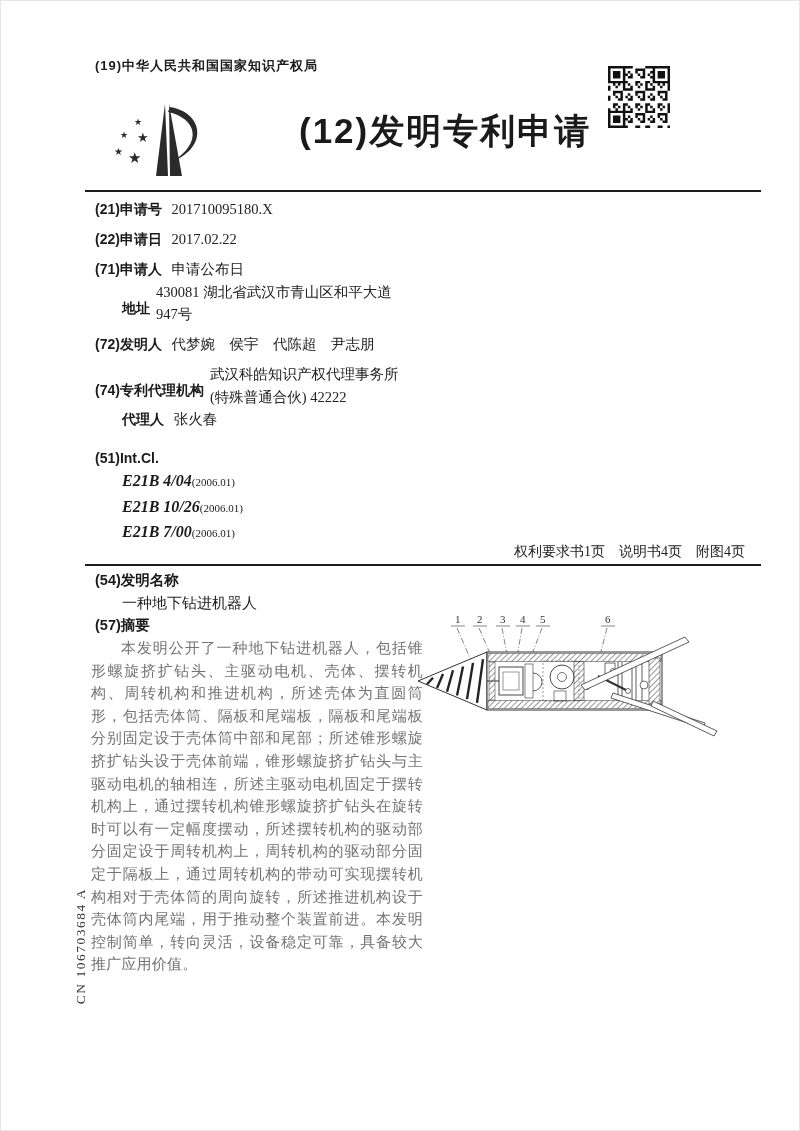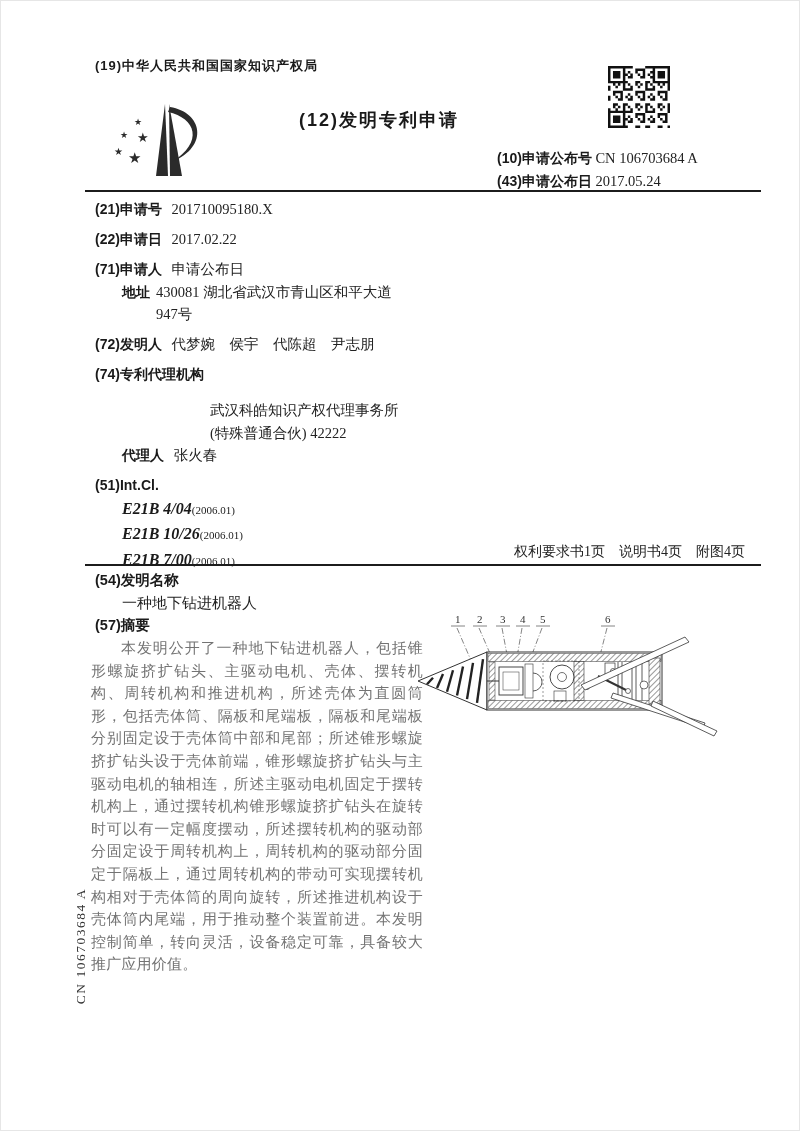--- a/index.html
+++ b/index.html
@@ -5,40 +5,40 @@
   * { margin:0; padding:0; box-sizing:border-box; }
   html,body { background:#888; }
   .page {
     position:relative; width:800px; height:1131px; margin:0 auto;
     background:#fff; overflow:hidden; color:#1a1a1a;
     font-family:"Liberation Serif","DejaVu Serif",serif;
     box-shadow: inset 0 0 0 1px #e6e6e6;
   }
   .hei { font-family:"Liberation Sans","DejaVu Sans",sans-serif; font-weight:700; }
   .office-line { position:absolute; left:95px; top:57px; font-size:13px; letter-spacing:1px; }
-  .doc-type { position:absolute; left:299px; top:108px; font-size:18px; letter-spacing:2px; }
+  .doc-type { position:absolute; left:299px; top:108px; font-size:35px; letter-spacing:2px; }
   .logo-box { position:absolute; left:110px; top:98px; width:118px; height:88px; }
   .qr-box { position:absolute; left:608px; top:66px; width:62px; height:62px; }
   .pub-block { position:absolute; left:497px; top:147px; width:265px; font-size:14px; line-height:22px; }
   .pub-row { white-space:nowrap; }
   .pub-row .lab { font-size:14px; }
   .pub-row .val { font-size:14.5px; color:#222; }
   .rule { position:absolute; left:85px; width:676px; height:0; border-top:2.4px solid #1c1c1c; }
   .rule1 { top:190px; }
   .rule2 { top:564px; }
   .biblio { position:absolute; left:95px; top:198px; width:425px; font-size:14.5px; }
   .b-row { margin-bottom:7.5px; line-height:22.5px; }
-  .b-row .lab { font-size:14px; margin-right:6px; }
+  .b-row .lab { font-size:14px; margin-right:6px;margin-top:16px; }
   .b-row .val { color:#222; }
   .sub-ind { padding-left:27px; }
   .hang { display:flex; }
   .hang .lab { flex:0 0 auto; }
   .hang .val { flex:0 0 auto; }
   .addr-val { width:252px; }
-  .agency-val { width:196px;margin-top:36px; }
+  .agency-val { width:196px; }
   .intcl-row { padding-left:27px; line-height:23.5px; }
   .intcl-row .code { font-style:italic; font-weight:700; font-size:16px; }
   .intcl-row .ver { font-size:11px; color:#222; }
   .pages-info { position:absolute; right:55px; top:543px; font-size:14px; color:#222; }
   .s54 { position:absolute; left:95px; top:571px; font-size:14.5px; }
   .title-value { position:absolute; left:122px; top:594px; font-size:15px; color:#222; }
   .s57 { position:absolute; left:95px; top:616px; font-size:14.5px; }
   .abstract {
     position:absolute; left:91px; top:637px; width:332px;
     font-size:15px; line-height:22.6px; text-align:justify;
@@ -78,30 +78,20 @@
         <text x="10" y="40" font-size="9">★</text>
         <text x="27" y="44" font-size="13">★</text>
         <text x="4" y="57" font-size="10">★</text>
         <text x="18" y="65" font-size="15">★</text>
       </g>
     </svg>
   </div>
 
   <div class="doc-type hei">(12)发明专利申请</div>
 
-  <div class="pub-block">
-    <div class="pub-row">
-      <span class="lab hei">(10)申请公布号</span>
-      <span class="val">CN 106703684 A</span>
-    </div>
-    <div class="pub-row">
-      <span class="lab hei">(43)申请公布日</span>
-      <span class="val">2017.05.24</span>
-    </div>
-  </div>
 
   <div class="rule rule1"></div>
 
   <div class="biblio">
     <div class="b-row">
       <span class="lab hei">(21)申请号</span>
       <span class="val">201710095180.X</span>
     </div>
     <div class="b-row">
       <span class="lab hei">(22)申请日</span>

